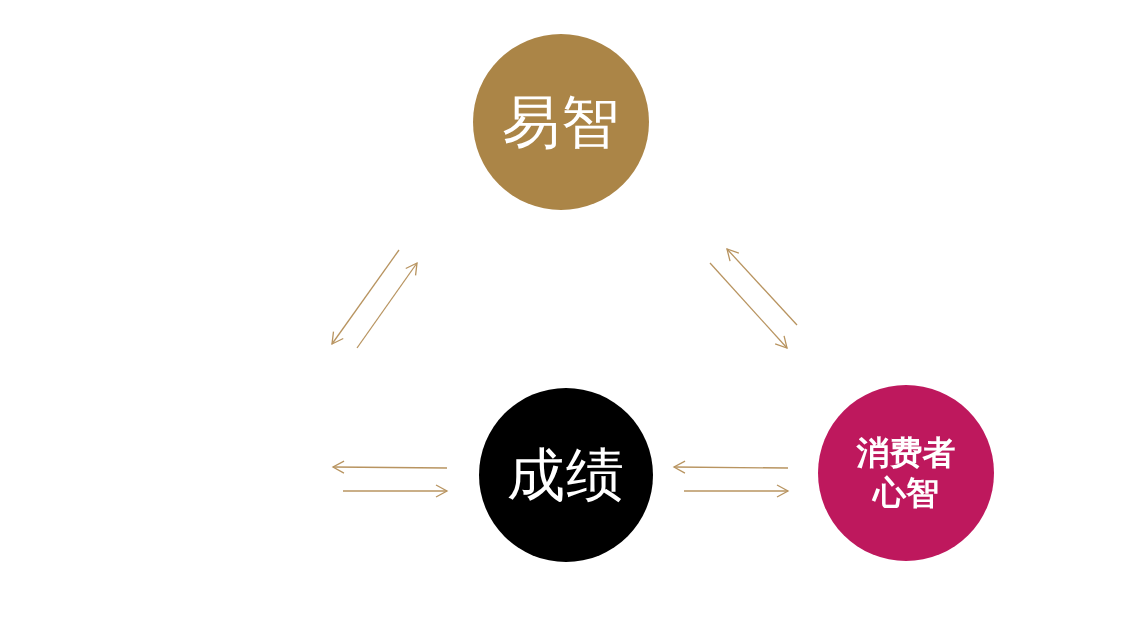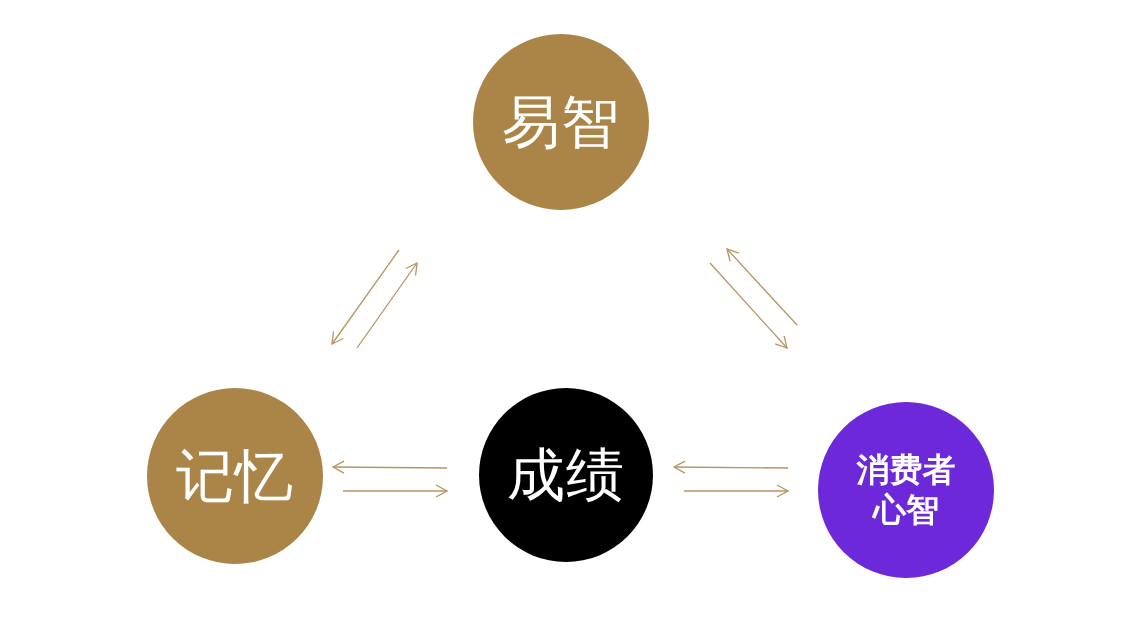--- a/index.html
+++ b/index.html
@@ -76,26 +76,23 @@
     <line x1="343" y1="491" x2="447" y2="491" stroke="#B89460" stroke-width="1.3" marker-end="url(#ah)"></line>
 
     <line x1="788" y1="468" x2="674" y2="467" stroke="#B89460" stroke-width="1.3" marker-end="url(#ah)"></line>
     <line x1="684" y1="491" x2="788" y2="491" stroke="#B89460" stroke-width="1.3" marker-end="url(#ah)"></line>
   </svg>
 
   <div class="node large" style="left:473px; top:34px; width:176px; height:176px; background:#AB8547;">
     <span class="label">易智</span>
   </div>
 
-  <div class="node large" style="left:147px; top:388px; width:176px; height:176px; background:#AB8547;">
-    <span class="label">记忆</span>
-  </div>
 
   <div class="node large" style="left:479px; top:388px; width:174px; height:174px; background:#000000;">
     <span class="label">成绩</span>
   </div>
 
-  <div class="node small" style="left:818px; top:402px; width:176px; height:176px; background:#6d28d9;">
+  <div class="node small" style="left:818px; top:385px; width:176px; height:176px; background:#be185d;">
     <span class="label">消费者</span>
     <span class="label">心智</span>
   </div>
 
 </div>
 
 </body></html>

